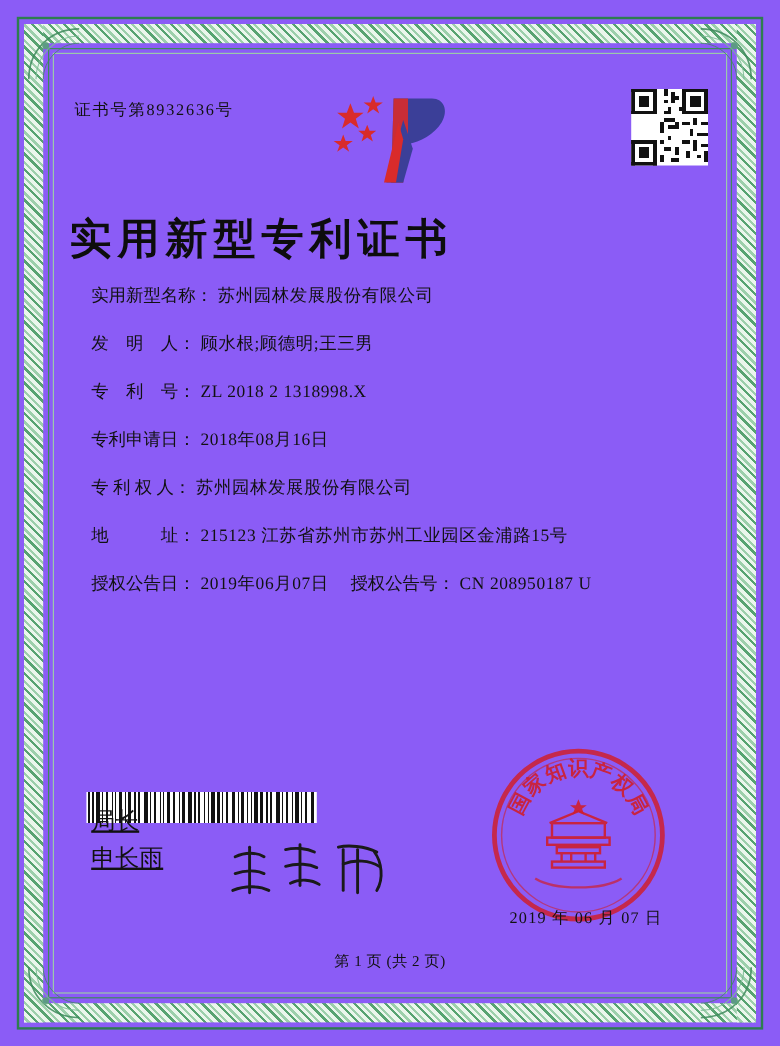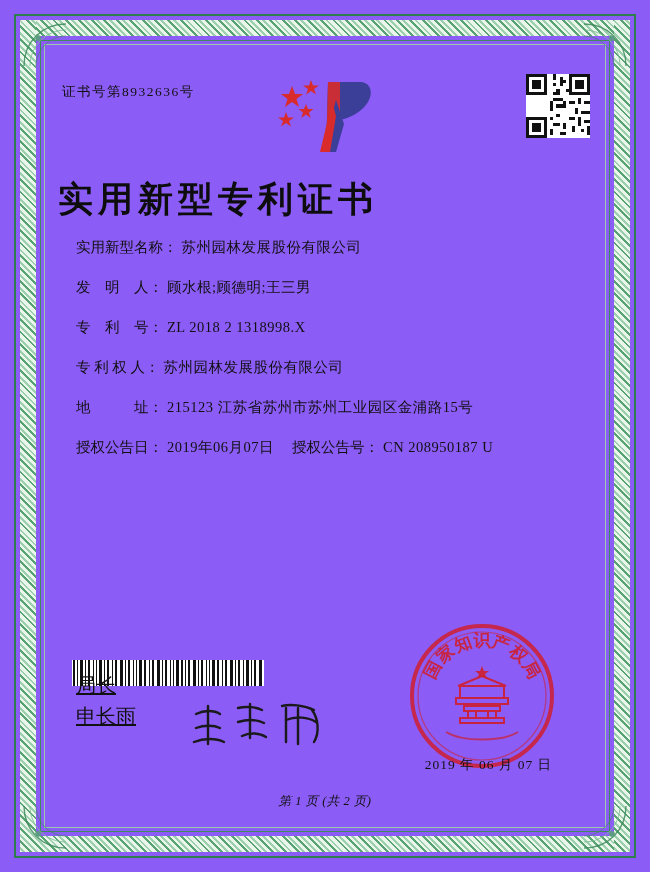--- a/index.html
+++ b/index.html
@@ -216,21 +216,20 @@
 
   .footer {
     position: absolute;
     left: 0;
     right: 0;
     bottom: 4px;
     text-align: center;
     font-size: 12.5px;
     color: #111;
     letter-spacing: .5px;
-    font-style: italic;
   }
 </style>
 </head>
 <body>
 
 <div class="page">
 
   <div class="border-outer"></div>
   <div class="band-strip band-top"></div>
   <div class="band-strip band-bottom"></div>
@@ -337,20 +336,24 @@
         <span class="field-label">实用新型名称：</span>
         <span class="field-value">苏州园林发展股份有限公司</span>
       </div>
       <div class="field-row">
         <span class="field-label">发　明　人：</span>
         <span class="field-value">顾水根;顾德明;王三男</span>
       </div>
       <div class="field-row">
         <span class="field-label">专　利　号：</span>
         <span class="field-value">ZL 2018 2 1318998.X</span>
+      </div>
+      <div class="field-row">
+        <span class="field-label">专利申请日：</span>
+        <span class="field-value">2018年08月16日</span>
       </div>
       <div class="field-row">
         <span class="field-label">专 利 权 人：</span>
         <span class="field-value">苏州园林发展股份有限公司</span>
       </div>
       <div class="field-row">
         <span class="field-label">地　　　址：</span>
         <span class="field-value">215123 江苏省苏州市苏州工业园区金浦路15号</span>
       </div>
       <div class="field-row">

